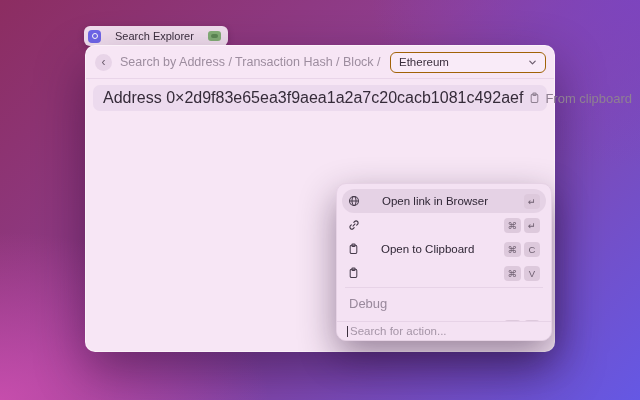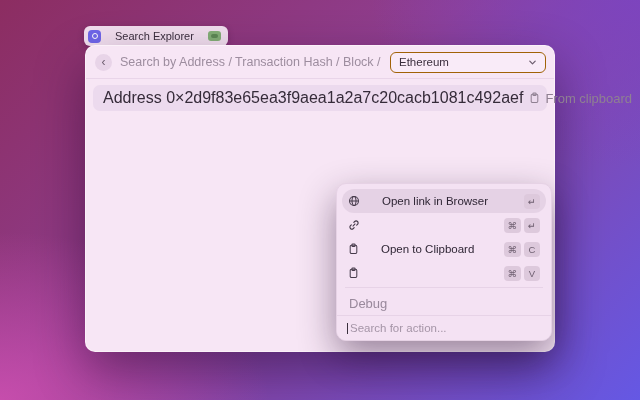--- a/index.html
+++ b/index.html
@@ -91,21 +91,21 @@
   .menu-row .mi { color:#453a4a; display:flex; flex:0 0 auto; }
   .menu-row .keys { margin-left:auto; display:flex; gap:3px; }
   .keycap {
     min-width:16px; height:15px; padding:0 4px; border-radius:4px;
     background:#ddc9dc; color:#6e5f70; font-size:9.5px;
     display:flex; align-items:center; justify-content:center;
   }
   .menu-divider { height:1px; background:#e7d3e7; margin:2px 3px; }
   .section-label { font-size:13px; color:#99899c; padding:6px 7px 4px; }
   .menu-footer {
-    position:absolute; left:0; right:0; bottom:0; height:25px;
+    position:absolute; left:0; right:0; bottom:0; height:19px;
     background:#f4e2f3; border-top:1px solid #e7d3e7;
     display:flex; align-items:center; padding:0 10px;
   }
   .caret { width:1px; height:11px; background:#3a2f3d; margin-right:2px; flex:0 0 auto; }
   .footer-search {
     flex:1; border:none; outline:none; background:transparent;
     font-family:inherit; font-size:11.5px; color:#3b2f3e; min-width:0;
   }
   .footer-search::placeholder { color:#a595a7; }
 

